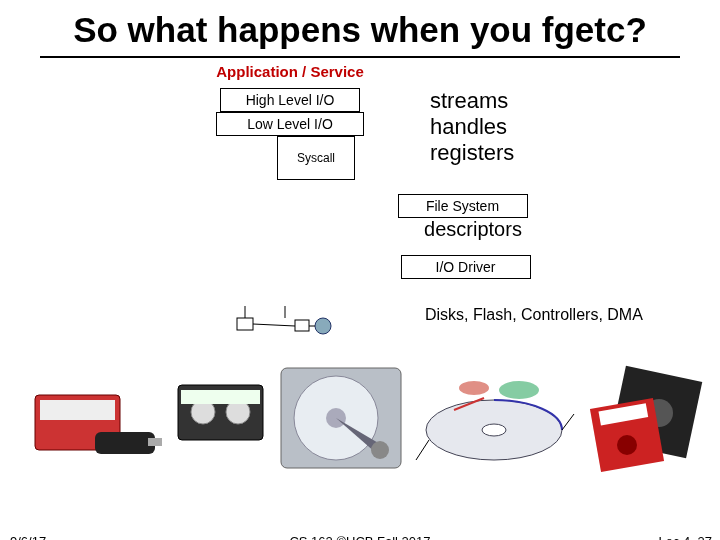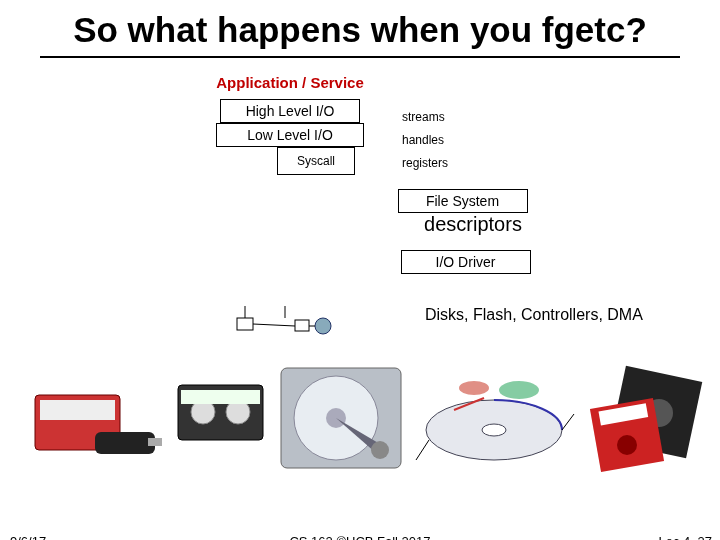--- a/index.html
+++ b/index.html
@@ -17,21 +17,21 @@
     font-weight: bold;
     padding-top: 10px;
   }
   .title-underline {
     border-bottom: 2px solid #000;
     width: 640px;
     margin: 6px auto 0 auto;
   }
   .stack-area {
     position: absolute;
-    top: 74px;
+    top: 63px;
     left: 200px;
     width: 500px;
   }
   .app-svc {
     color: #c00000;
     font-weight: bold;
     font-size: 15px;
     margin-bottom: 8px;
     margin-left: 0;
     width: 180px;
@@ -48,38 +48,39 @@
     background: #fff;
     font-size: 14px;
     text-align: center;
     padding: 3px 10px;
     min-width: 130px;
   }
   .box.small {
     min-width: 70px;
     font-size: 12px;
     margin-left: 60px;
-    padding: 6px 8px;
+    padding: 14px 8px;
   }
   .right-label {
-    font-size: 12px;
+    margin-left: 28px;
+    font-size: 22px;
     font-family: Arial, Helvetica, sans-serif;
   }
   .right-label.big {
     font-size: 20px;
   }
   .stack-col {
     display: flex;
     flex-direction: column;
     align-items: center;
     width: 180px;
   }
   .row2 {
     display: flex;
-    align-items: flex-end;
+    align-items: flex-start;
   }
   .labels-right {
     display: flex;
     flex-direction: column;
     justify-content: space-around;
     margin-left: 22px;
   }
   .hw-row {
     position: absolute;
     top: 306px;

